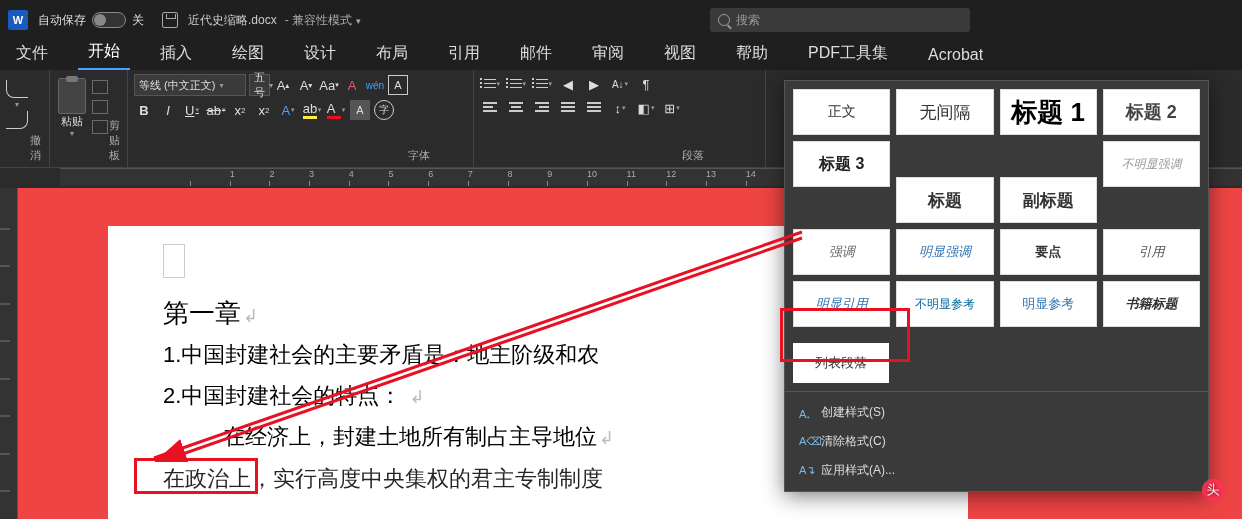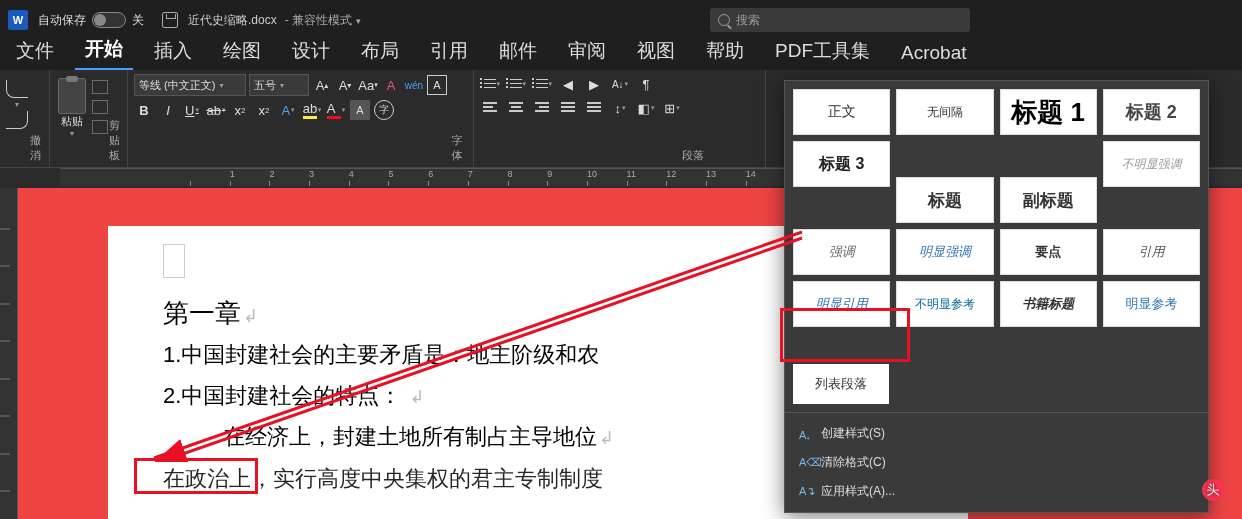--- a/index.html
+++ b/index.html
@@ -10,23 +10,23 @@
 .toggle { width:34px; height:16px; border:1px solid #888; border-radius:8px; position:relative; background:#333; }
 .toggle::after { content:""; position:absolute; width:12px; height:12px; background:#888; border-radius:50%; left:1px; top:1px; }
 .save-ic { width:16px; height:16px; border:1px solid #aaa; border-radius:2px; margin:0 10px; position:relative; }
 .save-ic::before { content:""; position:absolute; top:1px; left:3px; width:8px; height:4px; border:1px solid #aaa; border-top:none; }
 .doc-title { color:#ccc; margin-right:8px; }
 .compat { color:#aaa; }
 .compat::after { content:"▾"; margin-left:4px; font-size:9px; }
 .search-box { position:absolute; left:710px; top:8px; width:260px; height:24px; background:#3a3a3a; border-radius:3px; display:flex; align-items:center; padding:0 8px; color:#999; font-size:12px; }
 .search-ic { width:12px; height:12px; border:1.5px solid #999; border-radius:50%; margin-right:6px; position:relative; }
 .search-ic::after { content:""; position:absolute; width:5px; height:1.5px; background:#999; transform:rotate(45deg); bottom:-2px; right:-3px; }
-.menubar { height:30px; background:#1f1f1f; display:flex; align-items:flex-end; padding:0 6px; gap:11px; color:#ddd; font-size:19px; }
+.menubar { height:30px; background:#1f1f1f; display:flex; align-items:flex-end; padding:0 6px; gap:20px; color:#ddd; font-size:16px; }
 .menu-item { padding:6px 10px; cursor:pointer; }
-.menu-item.active { border-bottom:2px solid #4a9eff; color:#fff;font-weight:bold; }
+.menu-item.active { border-bottom:2px solid #4a9eff; color:#fff; }
 .ribbon { height:98px; background:#2b2b2b; border-bottom:1px solid #444; display:flex; position:relative; }
 .ribbon-group { border-right:1px solid #444; padding:4px 6px 2px 6px; display:flex; flex-direction:row; position:relative; }
 .group-label { font-size:11px; color:#aaa; text-align:center; margin-top:auto; padding-bottom:2px; }
 .group-body { display:flex; gap:4px; flex:1; }
 .undo-col { display:flex; flex-direction:column; align-items:center; gap:2px; padding-top:6px; }
 .undo-ic { width:22px; height:18px; border:1.5px solid #ccc; border-top:none; border-right:none; border-radius:0 0 0 8px; position:relative; }
 .paste-ic { width:28px; height:36px; background:#444; border-radius:2px; position:relative; margin:4px 2px 0 2px; border:1px solid #666; }
 .paste-ic::before{content:"";position:absolute;top:-3px;left:7px;width:12px;height:6px;background:#777;border-radius:2px;}
 .paste-lbl { font-size:11px; color:#ddd; text-align:center; }
 .mini-btns { display:flex; flex-direction:column; gap:6px; padding-top:6px; }
@@ -69,25 +69,25 @@
 .sc-h2{font-size:18px;font-weight:bold;color:#444;}
 .sc-h3{font-size:16px;font-weight:bold;color:#222;}
 .sc-sub{font-size:17px;font-weight:bold;color:#333;margin-top:36px;}
 .sc-em{font-style:italic;color:#666;font-size:13px;}
 .sc-em2{font-style:italic;color:#2e74b5;font-size:13px;text-align:right;}
 .sc-quote{font-style:italic;color:#555;font-size:13px;}
 .sc-iref{color:#2e74b5;font-style:italic;font-size:13px;text-decoration:underline;}
 .sc-ref{color:#2e74b5;font-size:13px;}
 .sc-book{font-weight:bold;font-style:italic;font-size:13px;}
 .sc-noem{font-style:italic;color:#999;font-size:12px;}
-.sc-nosp{font-size:12px;color:#333;}
+.sc-nosp{font-size:17px;color:#333;}
 .sc-norm{font-size:14px;color:#333;}
 .sc-key{font-size:13px;color:#333;font-weight:bold;}
 .style-last-row { padding:8px; }
-.style-list-para { width:96px; height:40px; background:#fff; display:flex; align-items:center; justify-content:center; font-size:13px; color:#333;margin-top:21px; }
+.style-list-para { width:96px; height:40px; background:#fff; display:flex; align-items:center; justify-content:center; font-size:13px; color:#333; }
 .redbox-list { position:absolute; border:3px solid #e81123; left:780px; top:308px; width:130px; height:54px; pointer-events:none; z-index:25; }
 .style-menu { background:#3a3a3a; padding:6px 0; border-top:1px solid #555; }
 .style-menu-item { display:flex; align-items:center; gap:8px; padding:6px 14px; color:#ddd; font-size:12px; cursor:pointer; }
 .sm-ic { width:14px; height:14px; font-size:11px; color:#7ab8e6; position:relative; }
 .redbox-para { position:absolute; border:3px solid #e81123; left:134px; top:458px; width:124px; height:36px; z-index:30; pointer-events:none; }
 .arrow { position:absolute; left:142px; top:202px; width:740px; height:260px; z-index:28; pointer-events:none; }
 .watermark { position:absolute; right:18px; bottom:18px; color:#fff; font-size:22px; font-weight:500; z-index:40; text-shadow:0 0 4px rgba(0,0,0,.8); opacity:.9; display:flex; align-items:center; gap:6px; font-style:italic;}
 .wm-ic { width:22px; height:22px; background:#ff3355; border-radius:50%; display:inline-flex; align-items:center; justify-content:center; font-size:13px; font-style:normal;}
 </style>
 </head>
@@ -146,21 +146,21 @@
         <div class="mini"></div>
         <div class="mini"></div>
       </div>
     </div>
     <div class="group-label">剪贴板</div>
   </div>
   <div class="ribbon-group" style="width:346px">
     <div>
       <div class="font-row">
         <div class="combo" style="width:112px">等线 (中文正文)</div>
-        <div class="combo" style="width:60px">五号</div>
+        <div class="combo" style="width:21px">五号</div>
         <div class="ic-btn">A<sup style="font-size:8px">▴</sup></div>
         <div class="ic-btn">A<sup style="font-size:8px">▾</sup></div>
         <div class="ic-btn">Aa<span style="font-size:7px">▾</span></div>
         <div class="ic-btn" style="color:#e57">A</div>
         <div class="ic-btn" style="color:#4a9eff;font-size:10px">wén</div>
         <div class="ic-btn" style="border:1px solid #ccc;font-size:11px">A</div>
       </div>
       <div class="font-row2">
         <div class="ic-btn b">B</div>
         <div class="ic-btn i">I</div>
@@ -319,22 +319,22 @@
     <div class="style-cell sc-h3">标题 3</div>
     <div class="style-cell sc-sub">标题</div>
     <div class="style-cell sc-sub">副标题</div>
     <div class="style-cell sc-noem">不明显强调</div>
     <div class="style-cell sc-em">强调</div>
     <div class="style-cell sc-em2">明显强调</div>
     <div class="style-cell sc-key">要点</div>
     <div class="style-cell sc-quote">引用</div>
     <div class="style-cell sc-iref">明显引用</div>
     <div class="style-cell" style="color:#0369a1;font-size:12px">不明显参考</div>
+    <div class="style-cell sc-ref">明显参考</div>
     <div class="style-cell sc-book">书籍标题</div>
-    <div class="style-cell sc-ref">明显参考</div>
   </div>
   <div class="style-last-row">
     <div class="style-list-para">列表段落</div>
   </div>
   <div class="style-menu">
     <div class="style-menu-item">
         <span class="sm-ic">A₊</span>
         <span>创建样式(S)</span>
       </div>
     <div class="style-menu-item">

